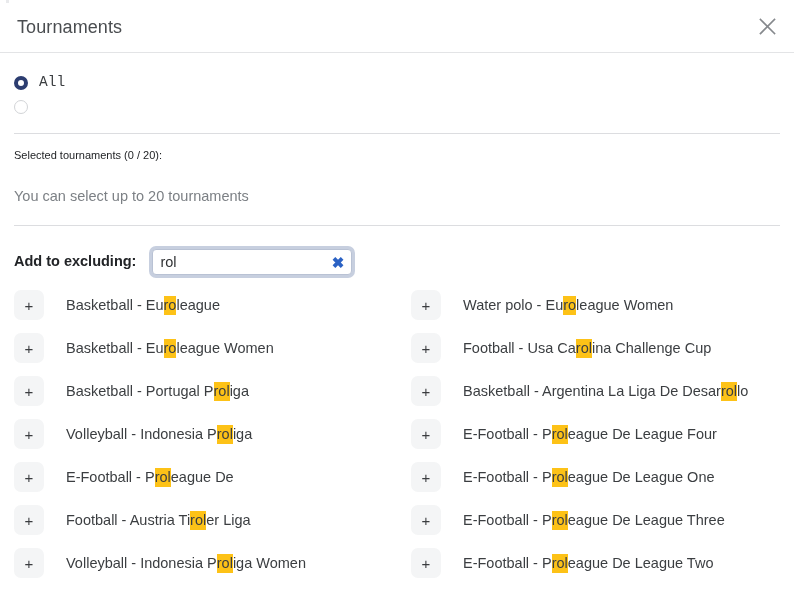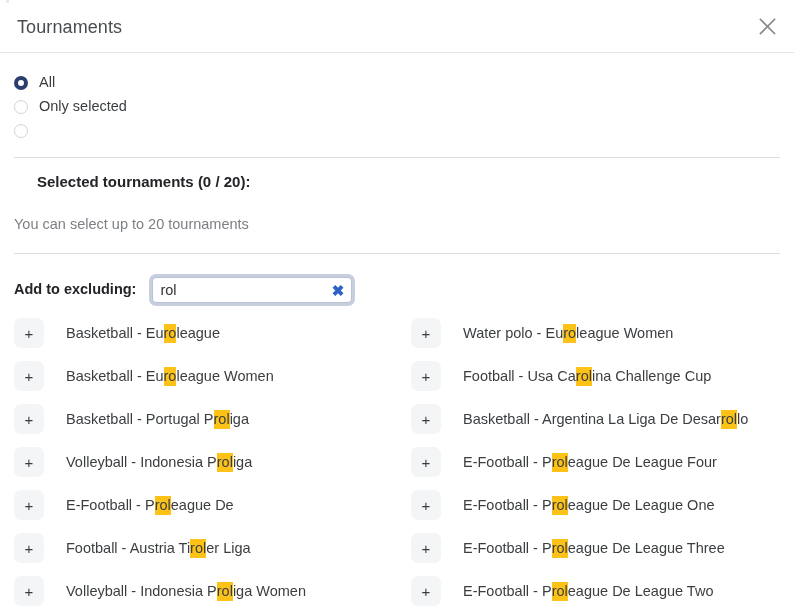--- a/index.html
+++ b/index.html
@@ -62,20 +62,21 @@
 
   
   .radio-group {
     padding: 18px 0 0 14px;
   }
   .radio-row {
     display: flex;
     align-items: center;
     height: 24px;
     cursor: pointer;
+    font-family: Liberation Mono, monospace;
   }
   .radio-mark {
     width: 14px;
     height: 14px;
     border-radius: 50%;
     border: 1px solid #d2d4d7;
     background: #ffffff;
     margin-right: 11px;
     flex: 0 0 auto;
     position: relative;
@@ -98,25 +99,24 @@
     margin: 0 14px;
   }
   .sep-1 { margin-top: 14px; }
   .sep-2 { margin-top: 0px; }
 
   
   .selected-block {
     padding: 16px 0 0 14px;
   }
   .selected-title {
-    font-size: 15px;
-    font-weight: bold;
+    font-size: 11px;
+    font-weight: normal;
     color: #222427;
     line-height: 1;
-    margin-left: 23px;
   }
   .selected-hint {
     font-size: 14.5px;
     color: #7c8085;
     line-height: 1;
     margin-top: 28px;
   }
   .selected-spacer { height: 21px; }
 
   
@@ -250,24 +250,20 @@
     </button>
   </div>
 
   <div class="radio-group">
 
     <div class="radio-row checked">
       <span class="radio-mark"></span>
       <span class="radio-label">All</span>
     </div>
 
-    <div class="radio-row">
-      <span class="radio-mark"></span>
-      <span class="radio-label">Only selected</span>
-    </div>
 
     <div class="radio-row">
       <span class="radio-mark"></span>
     </div>
   </div>
 
   <div class="sep sep-1"></div>
 
   <div class="selected-block">
     <div class="selected-title">Selected tournaments (0 / 20):</div>

